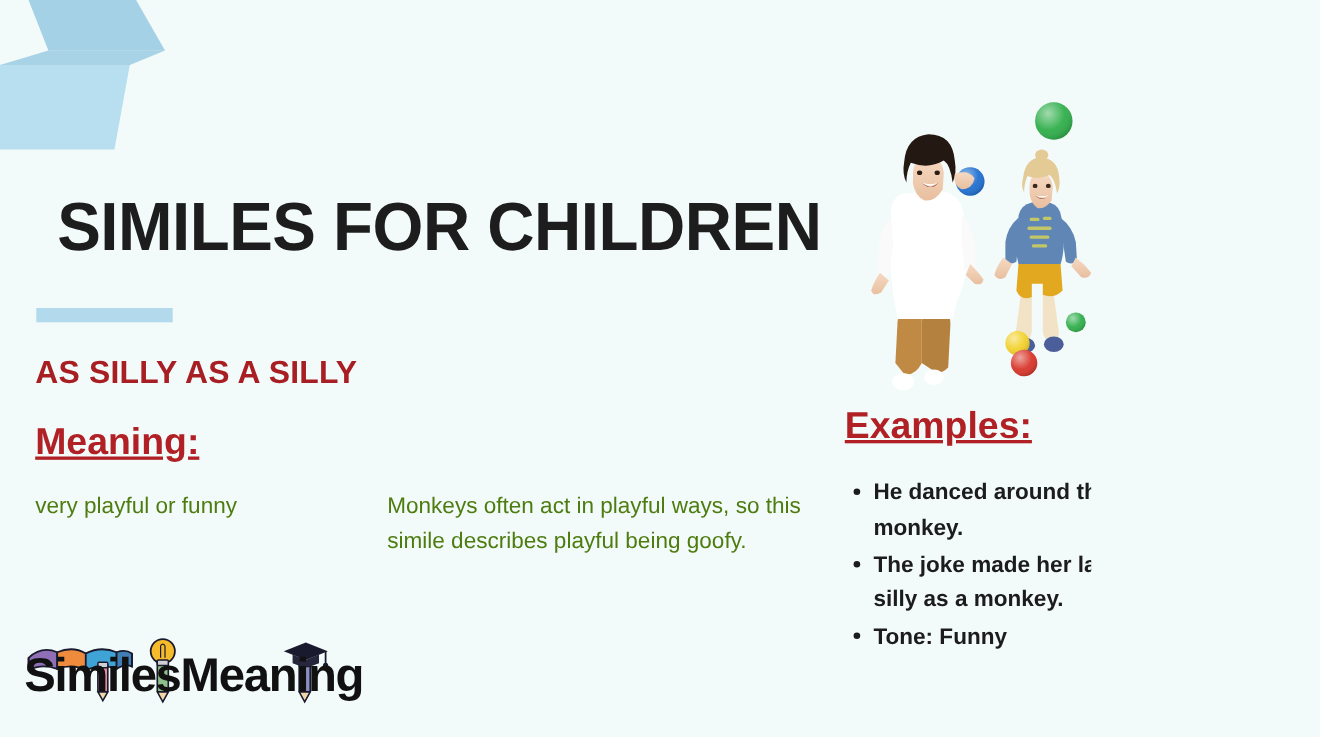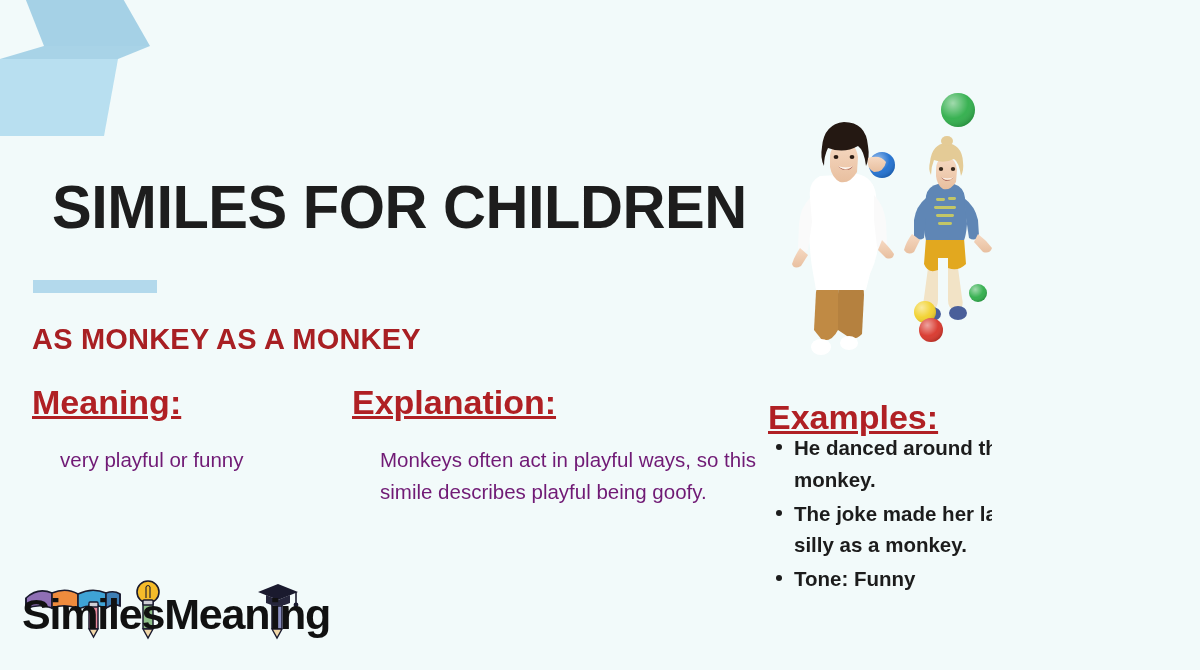--- a/index.html
+++ b/index.html
@@ -77,32 +77,31 @@
     font-size: 34px;
     font-weight: bold;
     color: #b02024;
     white-space: nowrap;
     text-decoration: underline;
   }
   .col-body {
     position: absolute;
     font-family: "Liberation Sans", sans-serif;
     font-size: 20.5px;
-    color: #701a75;
+    color: #4d7c0f;
     line-height: 1.55;
-    margin-left: 28px;
   }
 
   #meaning-head  { left: 32px;  top: 383px; }
   #meaning-body  { left: 32px;  top: 444px; width: 300px; }
 
   #expl-head     { left: 352px; top: 383px; }
   #expl-body     { left: 352px; top: 444px; width: 390px; }
 
-  #examples-head { left: 768px; top: 398px; }
+  #examples-head { left: 768px; top: 368px; }
 
   .examples-list {
     position: absolute;
     left: 768px;
     top: 432px;
     width: 420px;
     margin: 0;
     padding: 0 0 0 26px;
     list-style: none;
     font-family: "Liberation Sans", sans-serif;
@@ -171,26 +170,25 @@
   <svg class="ribbon" viewBox="0 0 150 150">
     <polygon points="22,-10 118,-10 150,46 44,46" fill="#9ecde4" opacity="0.92"></polygon>
     <polygon points="0,59 118,59 150,46 44,46" fill="#8fc6e0" opacity="0.75"></polygon>
     <polygon points="0,59 118,59 104,136 0,136" fill="#b4ddef" opacity="0.95"></polygon>
   </svg>
 
   <div class="title">SIMILES FOR CHILDREN</div>
 
   <div class="accent-bar"></div>
 
-  <div class="simile-heading">AS MONKEY AS A MONKEY</div>
+  <div class="simile-heading">AS SILLY AS A SILLY</div>
 
   <div class="col-head" id="meaning-head">Meaning:</div>
   <div class="col-body" id="meaning-body">very playful or funny</div>
 
-  <div class="col-head" id="expl-head">Explanation:</div>
   <div class="col-body" id="expl-body">Monkeys often act in playful ways, so this simile describes playful being goofy.</div>
 
   <div class="col-head" id="examples-head">Examples:</div>
   <ul class="examples-list" id="examples-list">
       <li>He danced around the room as silly as a monkey.</li>
       <li>The joke made her laugh, and she felt as silly as a monkey.</li>
       <li>Tone: Funny</li>
     </ul>
 
   <svg class="photo" viewBox="0 0 414 305">

